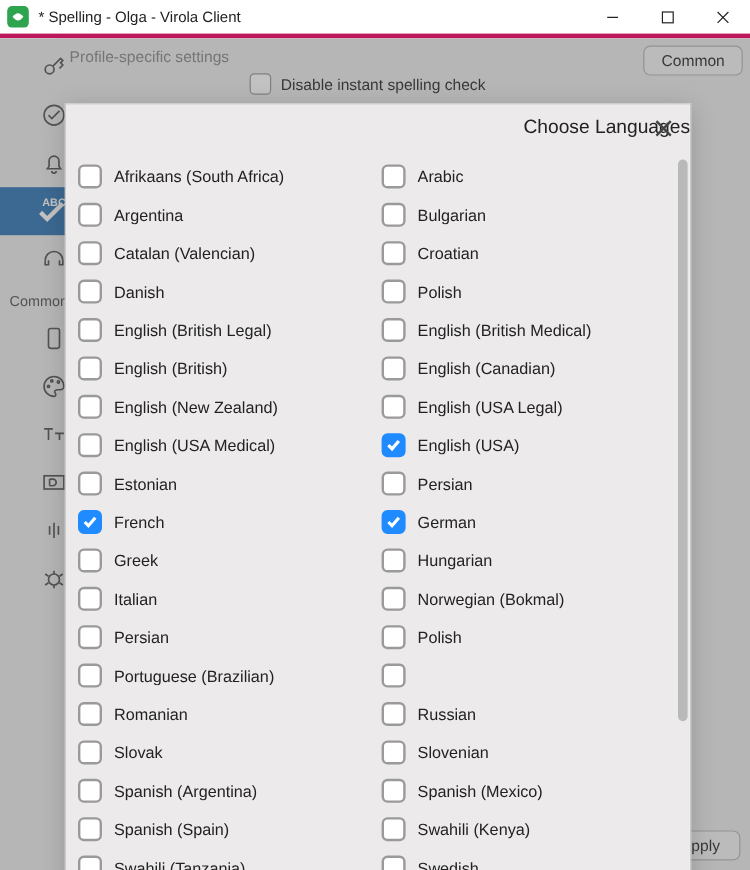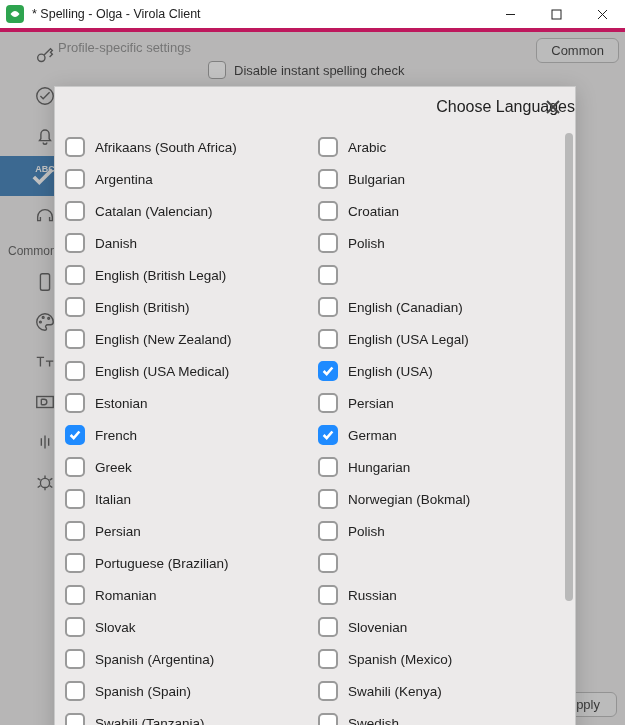--- a/index.html
+++ b/index.html
@@ -210,20 +210,21 @@
             <div class="lang-row">
               <div class="cb"></div>
               <span class="lang-lbl">Polish</span>
             </div>
             <div class="lang-row">
               <div class="cb"></div>
               <span class="lang-lbl">English (British Legal)</span>
             </div>
             <div class="lang-row">
               <div class="cb"></div>
+              <span class="lang-lbl">English (British Medical)</span>
             </div>
             <div class="lang-row">
               <div class="cb"></div>
               <span class="lang-lbl">English (British)</span>
             </div>
             <div class="lang-row">
               <div class="cb"></div>
               <span class="lang-lbl">English (Canadian)</span>
             </div>
             <div class="lang-row">

